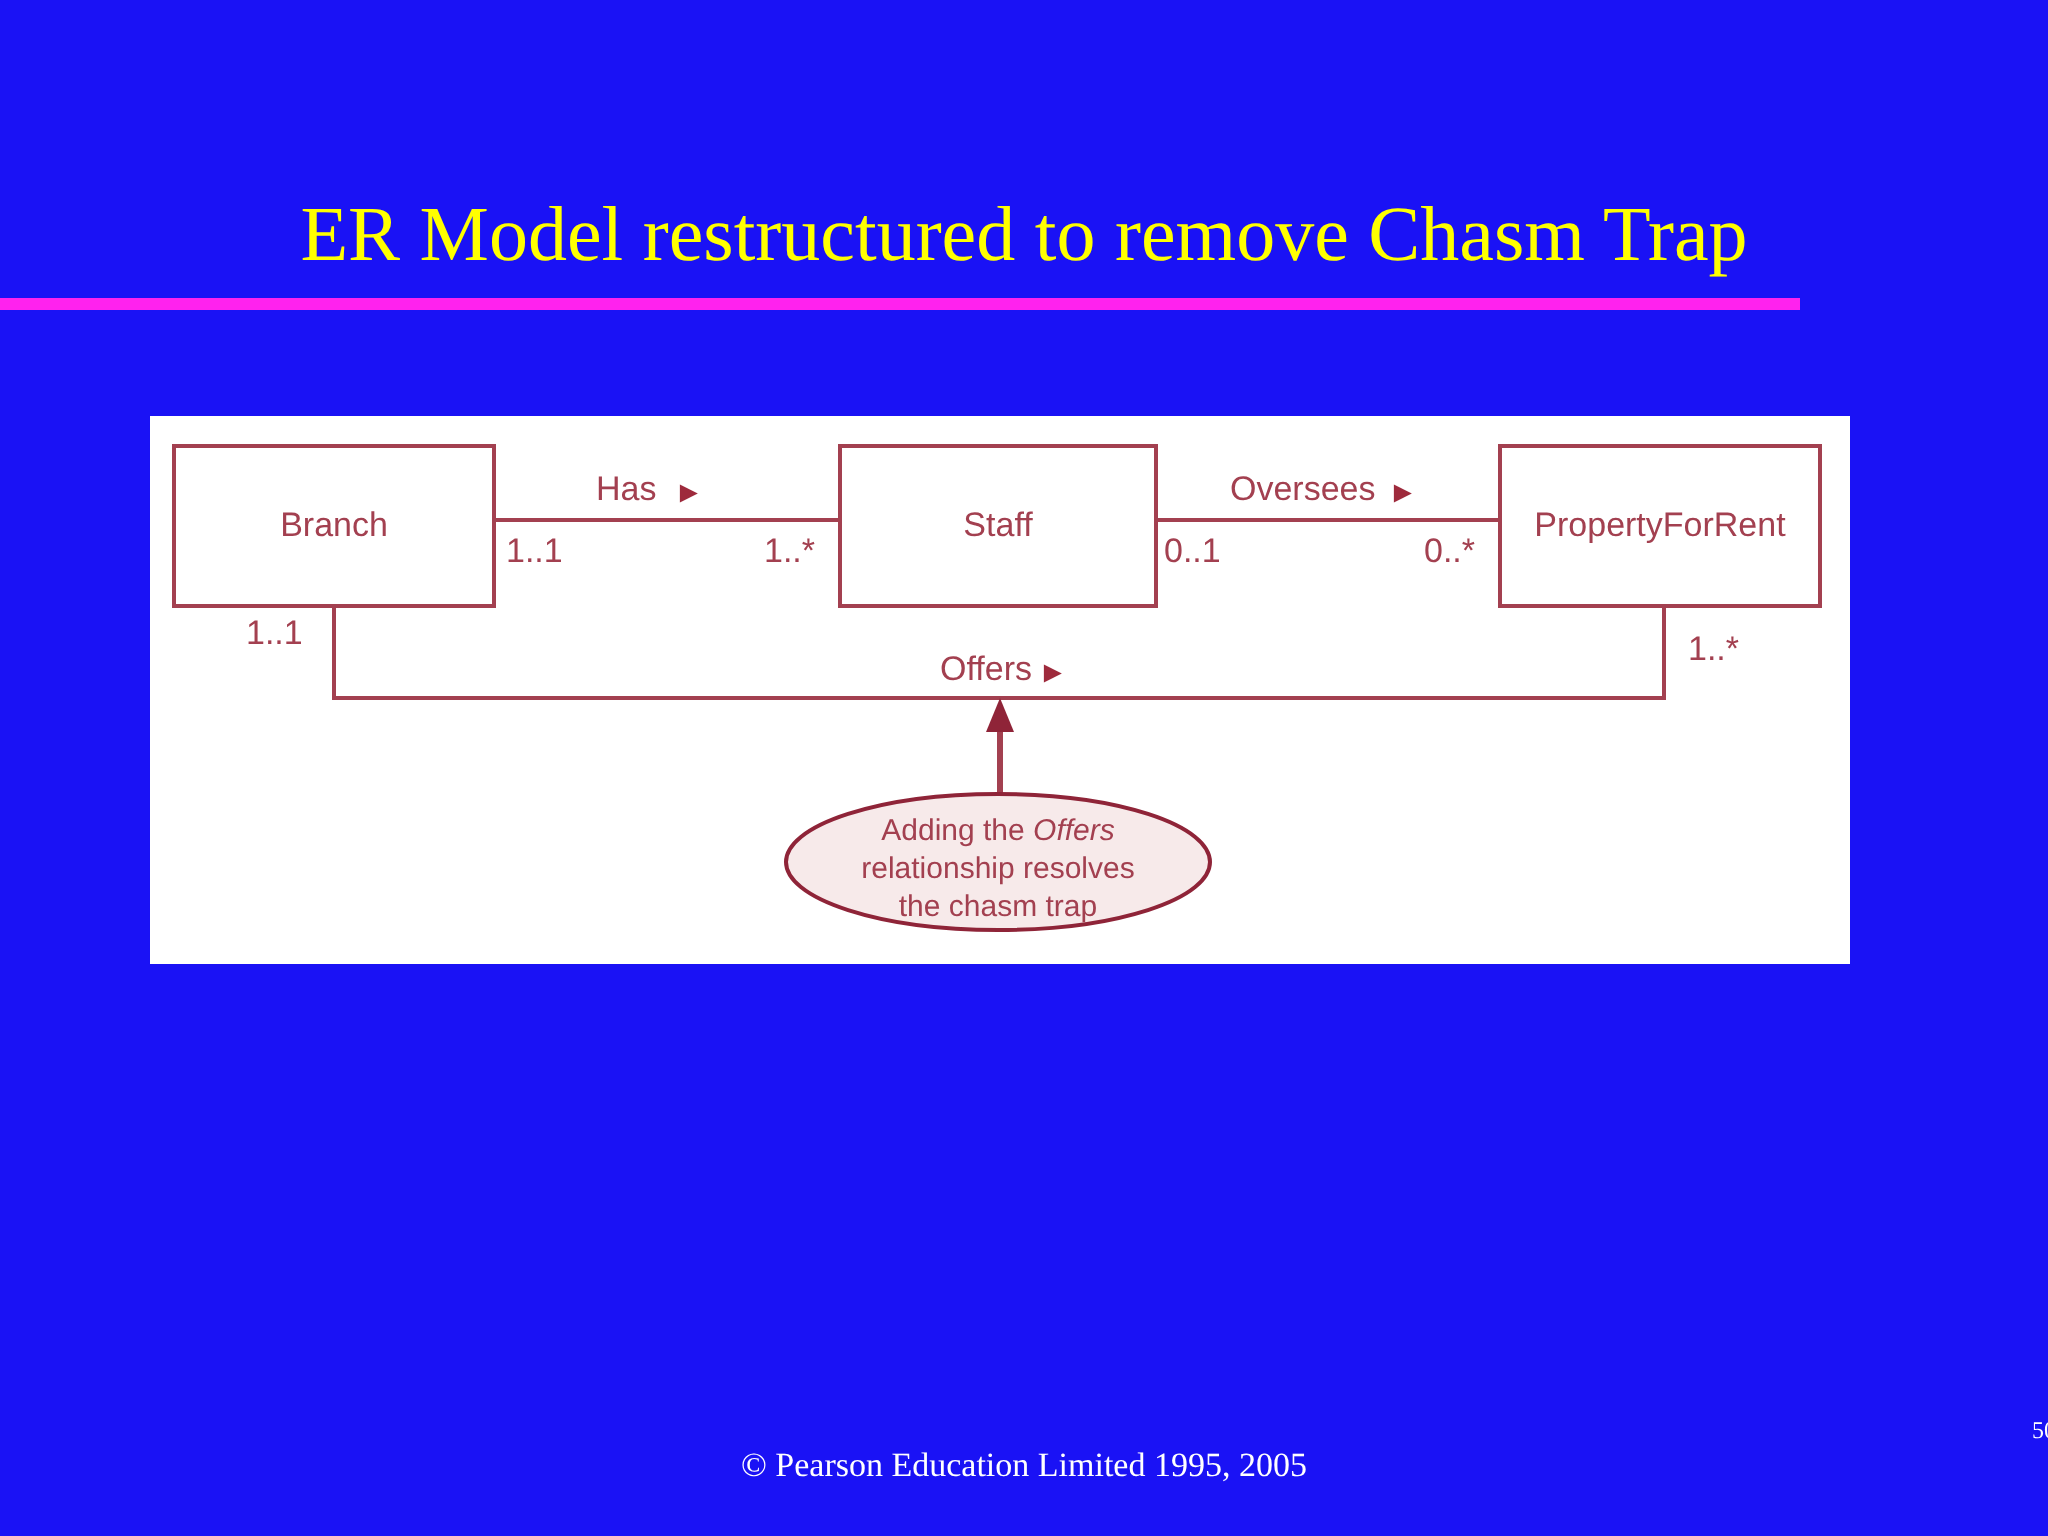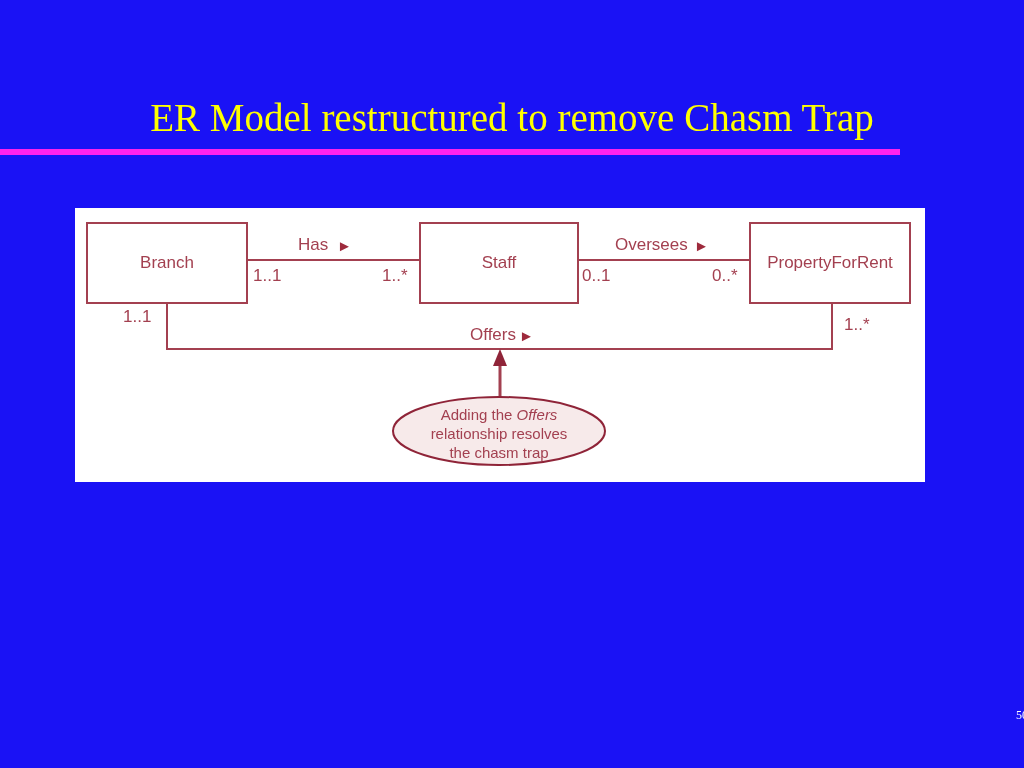--- a/index.html
+++ b/index.html
@@ -128,16 +128,17 @@
       <ellipse cx="424" cy="223" rx="106" ry="34" fill="#f7eaea" stroke="#8f2438" stroke-width="2"></ellipse>
       <text x="424" y="212" text-anchor="middle" class="note-text">
         <tspan>Adding the </tspan><tspan class="it">Offers</tspan>
       </text>
       <text x="424" y="231" text-anchor="middle" class="note-text">relationship resolves</text>
       <text x="424" y="250" text-anchor="middle" class="note-text">the chasm trap</text>
 
     </svg>
   </div>
 
+  <div class="footer">© Pearson Education Limited 1995, 2005</div>
 
   <div class="slide-number">50</div>
 
 </div>
 
 </body></html>

